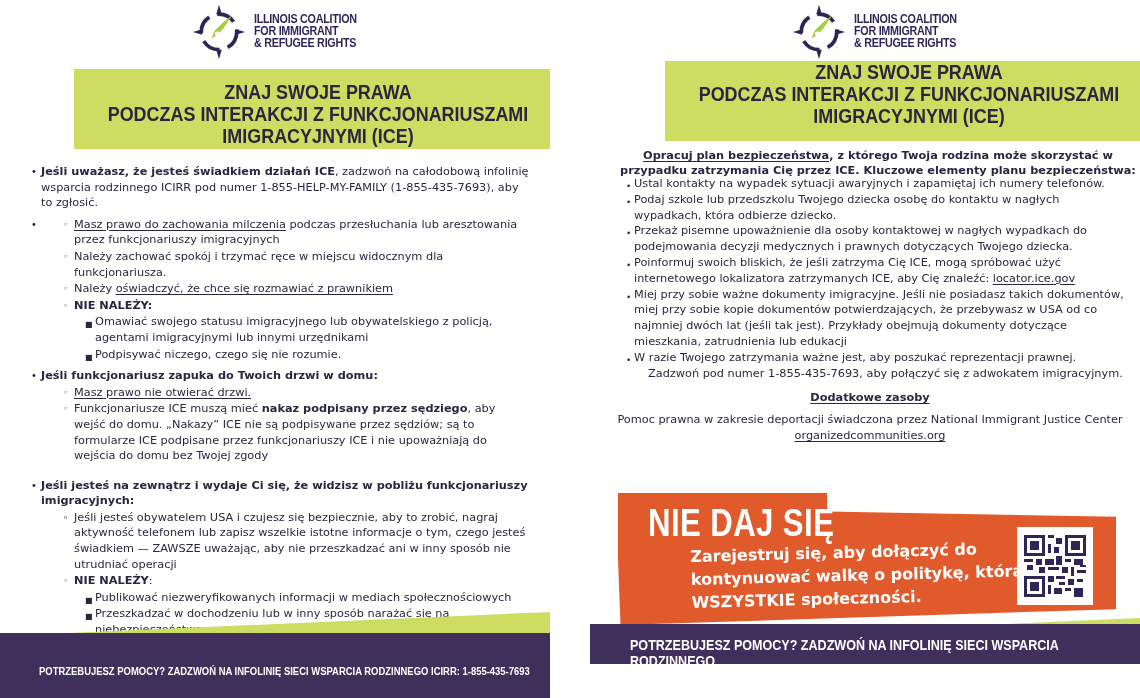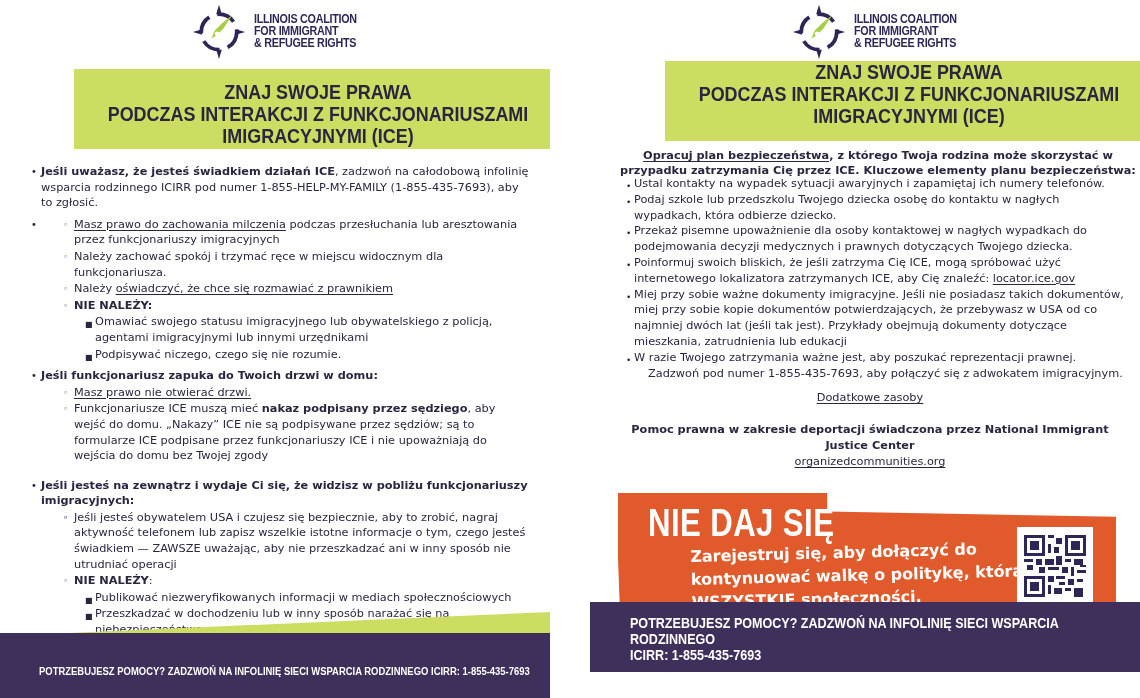--- a/index.html
+++ b/index.html
@@ -37,39 +37,39 @@
   u, .ul { text-decoration: underline; text-underline-offset: 2px; }
 
   
   #page-right .intro { position: absolute; left: 20px; top: 148px; width: 520px; text-align: center; font-size: 11.3px; line-height: 15px; font-weight: 700; margin-left: 8px; }
   #page-right .plan { position: absolute; left: 40px; top: 176px; width: 500px; font-size: 11.3px; line-height: 15.8px; }
   .plan .item { position: relative; padding-left: 4px; }
   .plan .item .dot { position: absolute; left: -4px; top: 3px; font-size: 9px; }
   .plan .indent { padding-left: 18px; }
 
   .resources { position: absolute; left: 20px; top: 390px; width: 520px; text-align: center; font-size: 11.3px; line-height: 16px; }
-  .resources .res-title { font-weight: 400; margin-bottom: 16px; }
-  .resources .res-label { font-weight: 700; }
+  .resources .res-title { font-weight: 700; margin-bottom: 6px; }
+  .resources .res-label { font-weight: 400; }
 
   
   .orange { position: absolute; left: 28px; top: 493px; width: 498px; height: 132px; background: #e15a2c;
     clip-path: polygon(0 0, 42% 0, 42% 14%, 100% 18%, 100% 88%, 0.5% 100%, 0 50%); }
   .orange-head { position: absolute; left: 58px; top: 502px; color: #fff; font-family: "Liberation Sans", sans-serif; font-weight: 700; font-size: 38px; transform: scaleX(0.82); transform-origin: left top; letter-spacing: 0.5px; }
   .orange-text { position: absolute; left: 100px; top: 545px; color: #fff; font-weight: 700; font-size: 16px; line-height: 23px; transform: rotate(-1.5deg); transform-origin: left top; }
   .qr { position: absolute; left: 427px; top: 527px; width: 76px; height: 78px; background: #fff; padding: 7px; }
   .qr svg { width: 100%; height: 100%; }
 
   
   .footer-green { position: absolute; left: 0; width: 100%; background: #cddd62; }
   .footer { position: absolute; left: 0; width: 100%; background: #3e2f5b; color: #fff; font-family: "Liberation Sans", sans-serif; font-weight: 700; }
   #page-left .footer-green { top: 612px; height: 30px; clip-path: polygon(0 80%, 100% 0, 100% 100%, 0 100%); }
   #page-left .footer { top: 633px; height: 65px; clip-path: polygon(0 0, 100% 0, 100% 100%, 0 100%); }
   #page-left .footer-text { position: absolute; left: 39px; top: 32px; font-size: 11.4px; white-space: nowrap; transform: scaleX(0.83); transform-origin: left top; }
   #page-right .footer-green { top: 618px; height: 30px; clip-path: polygon(0 82%, 100% 0, 100% 100%, 0 100%); }
-  #page-right .footer { top: 602px; height: 70px; }
+  #page-right .footer { top: 624px; height: 40px; }
   #page-right .footer-text { position: absolute; left: 40px; top: 13px; font-size: 14.6px; line-height: 16px; transform: scaleX(0.86); transform-origin: left top; width: 600px; }
 </style>
 </head>
 <body>
 
 <div class="page" id="page-left">
 
   <div class="logo">
     <svg viewBox="0 0 60 60">
       <circle cx="30" cy="31" r="19" fill="none" stroke="#2e2656" stroke-width="4" stroke-dasharray="20 9"></circle>

